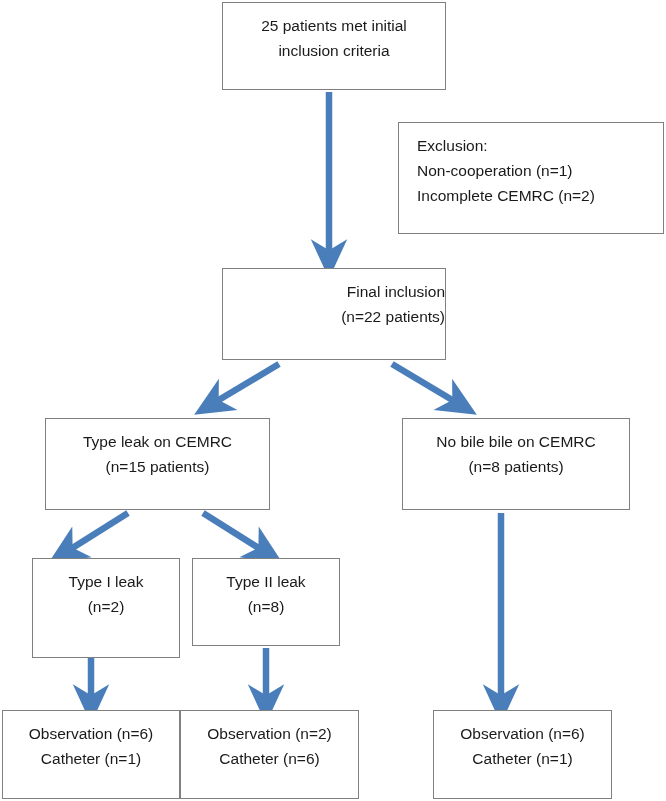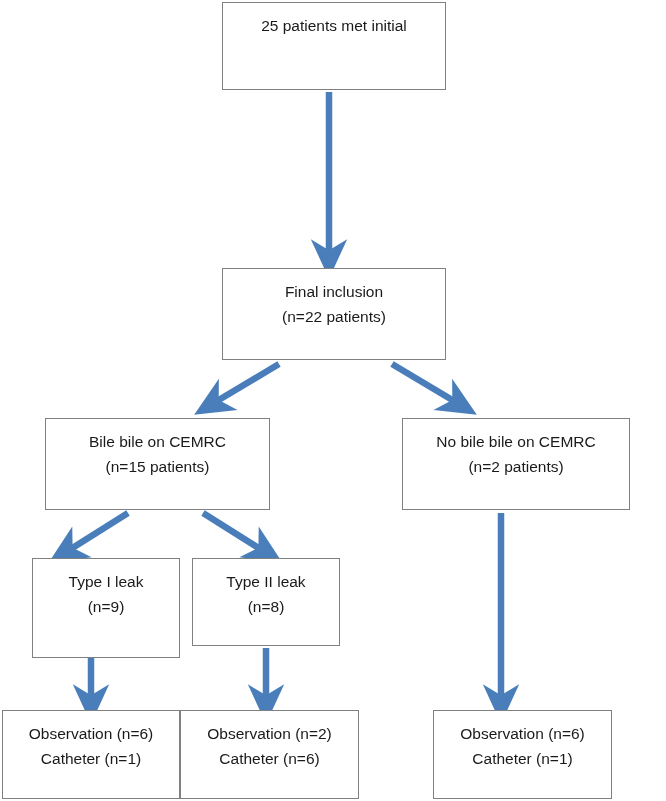--- a/index.html
+++ b/index.html
@@ -87,41 +87,47 @@
       <line x1="266" y1="648" x2="266" y2="703" stroke="#4a7ebb" stroke-width="6.5" marker-end="url(#ah)"></line>
     </g>
 
     <g>
       <line x1="501" y1="513" x2="501" y2="703" stroke="#4a7ebb" stroke-width="6.5" marker-end="url(#ah)"></line>
     </g>
   </svg>
 
   <div class="node" style="left:222px; top:2px; width:224px; height:88px;">
     <div class="line">25 patients met initial</div>
+    <div class="line">inclusion criteria</div>
   </div>
 
+  <div class="node left-align" style="left:398px; top:122px; width:266px; height:112px;">
+    <div class="line">Exclusion:</div>
+    <div class="line">Non-cooperation (n=1)</div>
+    <div class="line">Incomplete CEMRC (n=2)</div>
+  </div>
 
-  <div class="node" style="left:222px; top:268px; width:224px; height:92px;">
+  <div class="node" style="left:222px; top:268px; width:224px; height:92px;align-items:flex-end;">
     <div class="line">Final inclusion</div>
     <div class="line">(n=22 patients)</div>
   </div>
 
   <div class="node" style="left:45px; top:418px; width:225px; height:92px;">
-    <div class="line">Bile bile on CEMRC</div>
+    <div class="line">Type leak on CEMRC</div>
     <div class="line">(n=15 patients)</div>
   </div>
 
   <div class="node" style="left:402px; top:418px; width:228px; height:92px;">
     <div class="line">No bile bile on CEMRC</div>
-    <div class="line">(n=2 patients)</div>
+    <div class="line">(n=8 patients)</div>
   </div>
 
   <div class="node" style="left:32px; top:558px; width:148px; height:100px;">
     <div class="line">Type I leak</div>
-    <div class="line">(n=9)</div>
+    <div class="line">(n=2)</div>
   </div>
 
   <div class="node" style="left:192px; top:558px; width:148px; height:88px;">
     <div class="line">Type II leak</div>
     <div class="line">(n=8)</div>
   </div>
 
   <div class="node" style="left:2px; top:710px; width:178px; height:89px;">
     <div class="line">Observation (n=6)</div>
     <div class="line">Catheter (n=1)</div>

